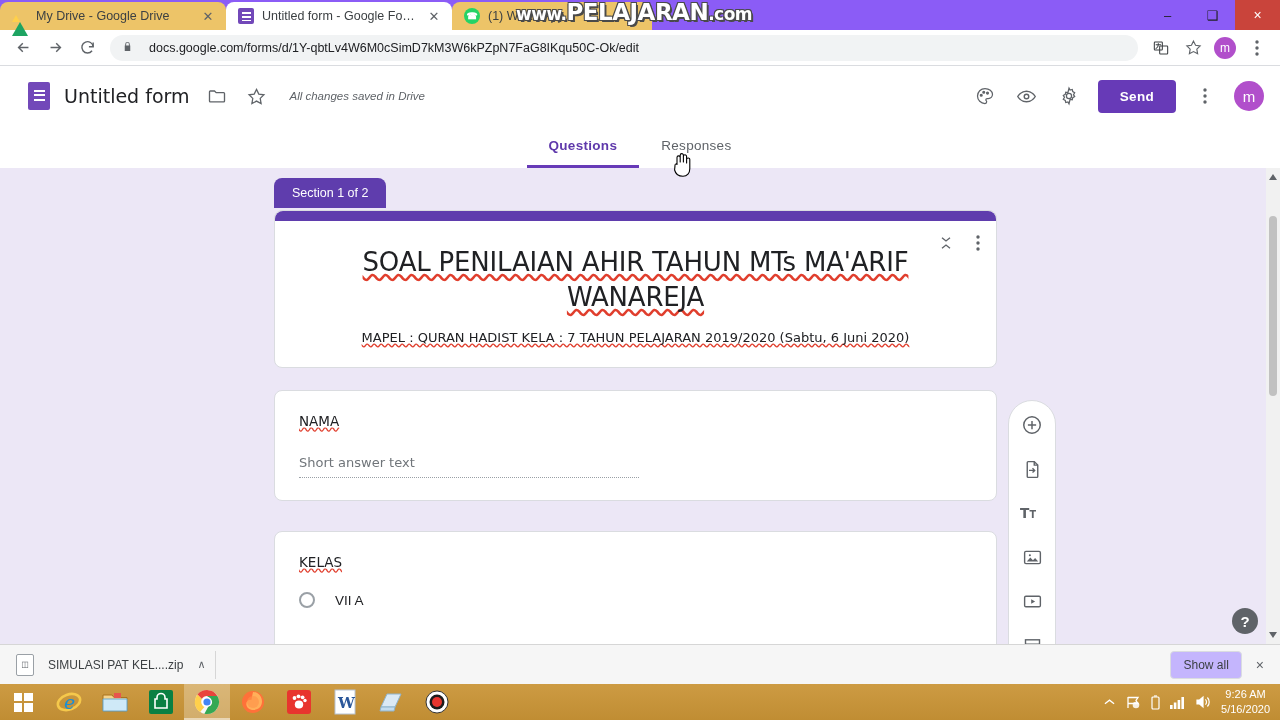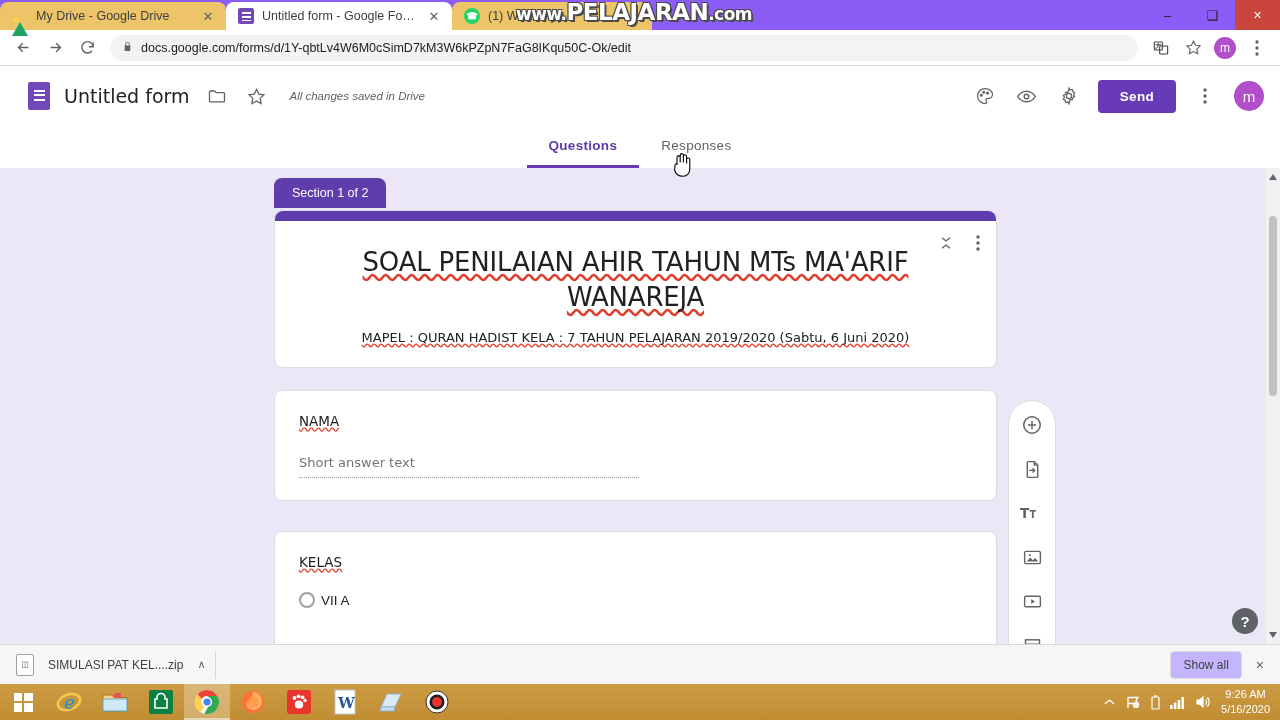--- a/index.html
+++ b/index.html
@@ -89,21 +89,21 @@
     align-items: center; padding: 0 8px; gap: 2px;
     border-bottom: 1px solid #dadce0;
   }
   .nav-btn {
     width: 30px; height: 30px; border-radius: 50%;
     display: flex; align-items: center; justify-content: center;
     color: #5f6368; flex: none;
   }
   .urlbox {
     flex: 1; height: 26px; background: #f1f3f4; border-radius: 13px;
-    display: flex; align-items: center; padding: 0 12px; gap: 8px;
+    display: flex; align-items: center; padding: 0 12px; gap: 16px;
     margin: 0 6px; min-width: 0;
   }
   .url-text {
     font-size: 12.5px; color: #202124;
     white-space: nowrap; overflow: hidden; text-overflow: ellipsis;
   }
   .omni-right { display: flex; align-items: center; gap: 2px; }
   .avatar-chrome {
     width: 22px; height: 22px; border-radius: 50%;
     background: #b14fcb; color: #fff; font-size: 12px;
@@ -201,21 +201,21 @@
   .q-label {
     font-size: 13.5px; color: #202124; font-family: "DejaVu Sans", sans-serif;
   }
   .short-answer {
     margin-top: 26px; font-size: 13px; color: #70757a;
     width: 340px; padding-bottom: 7px;
     border-bottom: 1px dotted #9aa0a6;
     font-family: "DejaVu Sans", sans-serif;
   }
   .radio-row {
-    display: flex; align-items: center; gap: 6px; margin-top: 22px;
+    display: flex; align-items: center; gap: 20px; margin-top: 22px;
   }
   .radio-circle {
     width: 16px; height: 16px; border-radius: 50%;
     border: 2px solid #9aa0a6; flex: none;
   }
   .radio-label { font-size: 13.5px; color: #202124; }
 
   
   .side-toolbar {
     position: absolute; left: 1008px; top: 232px; width: 48px;

